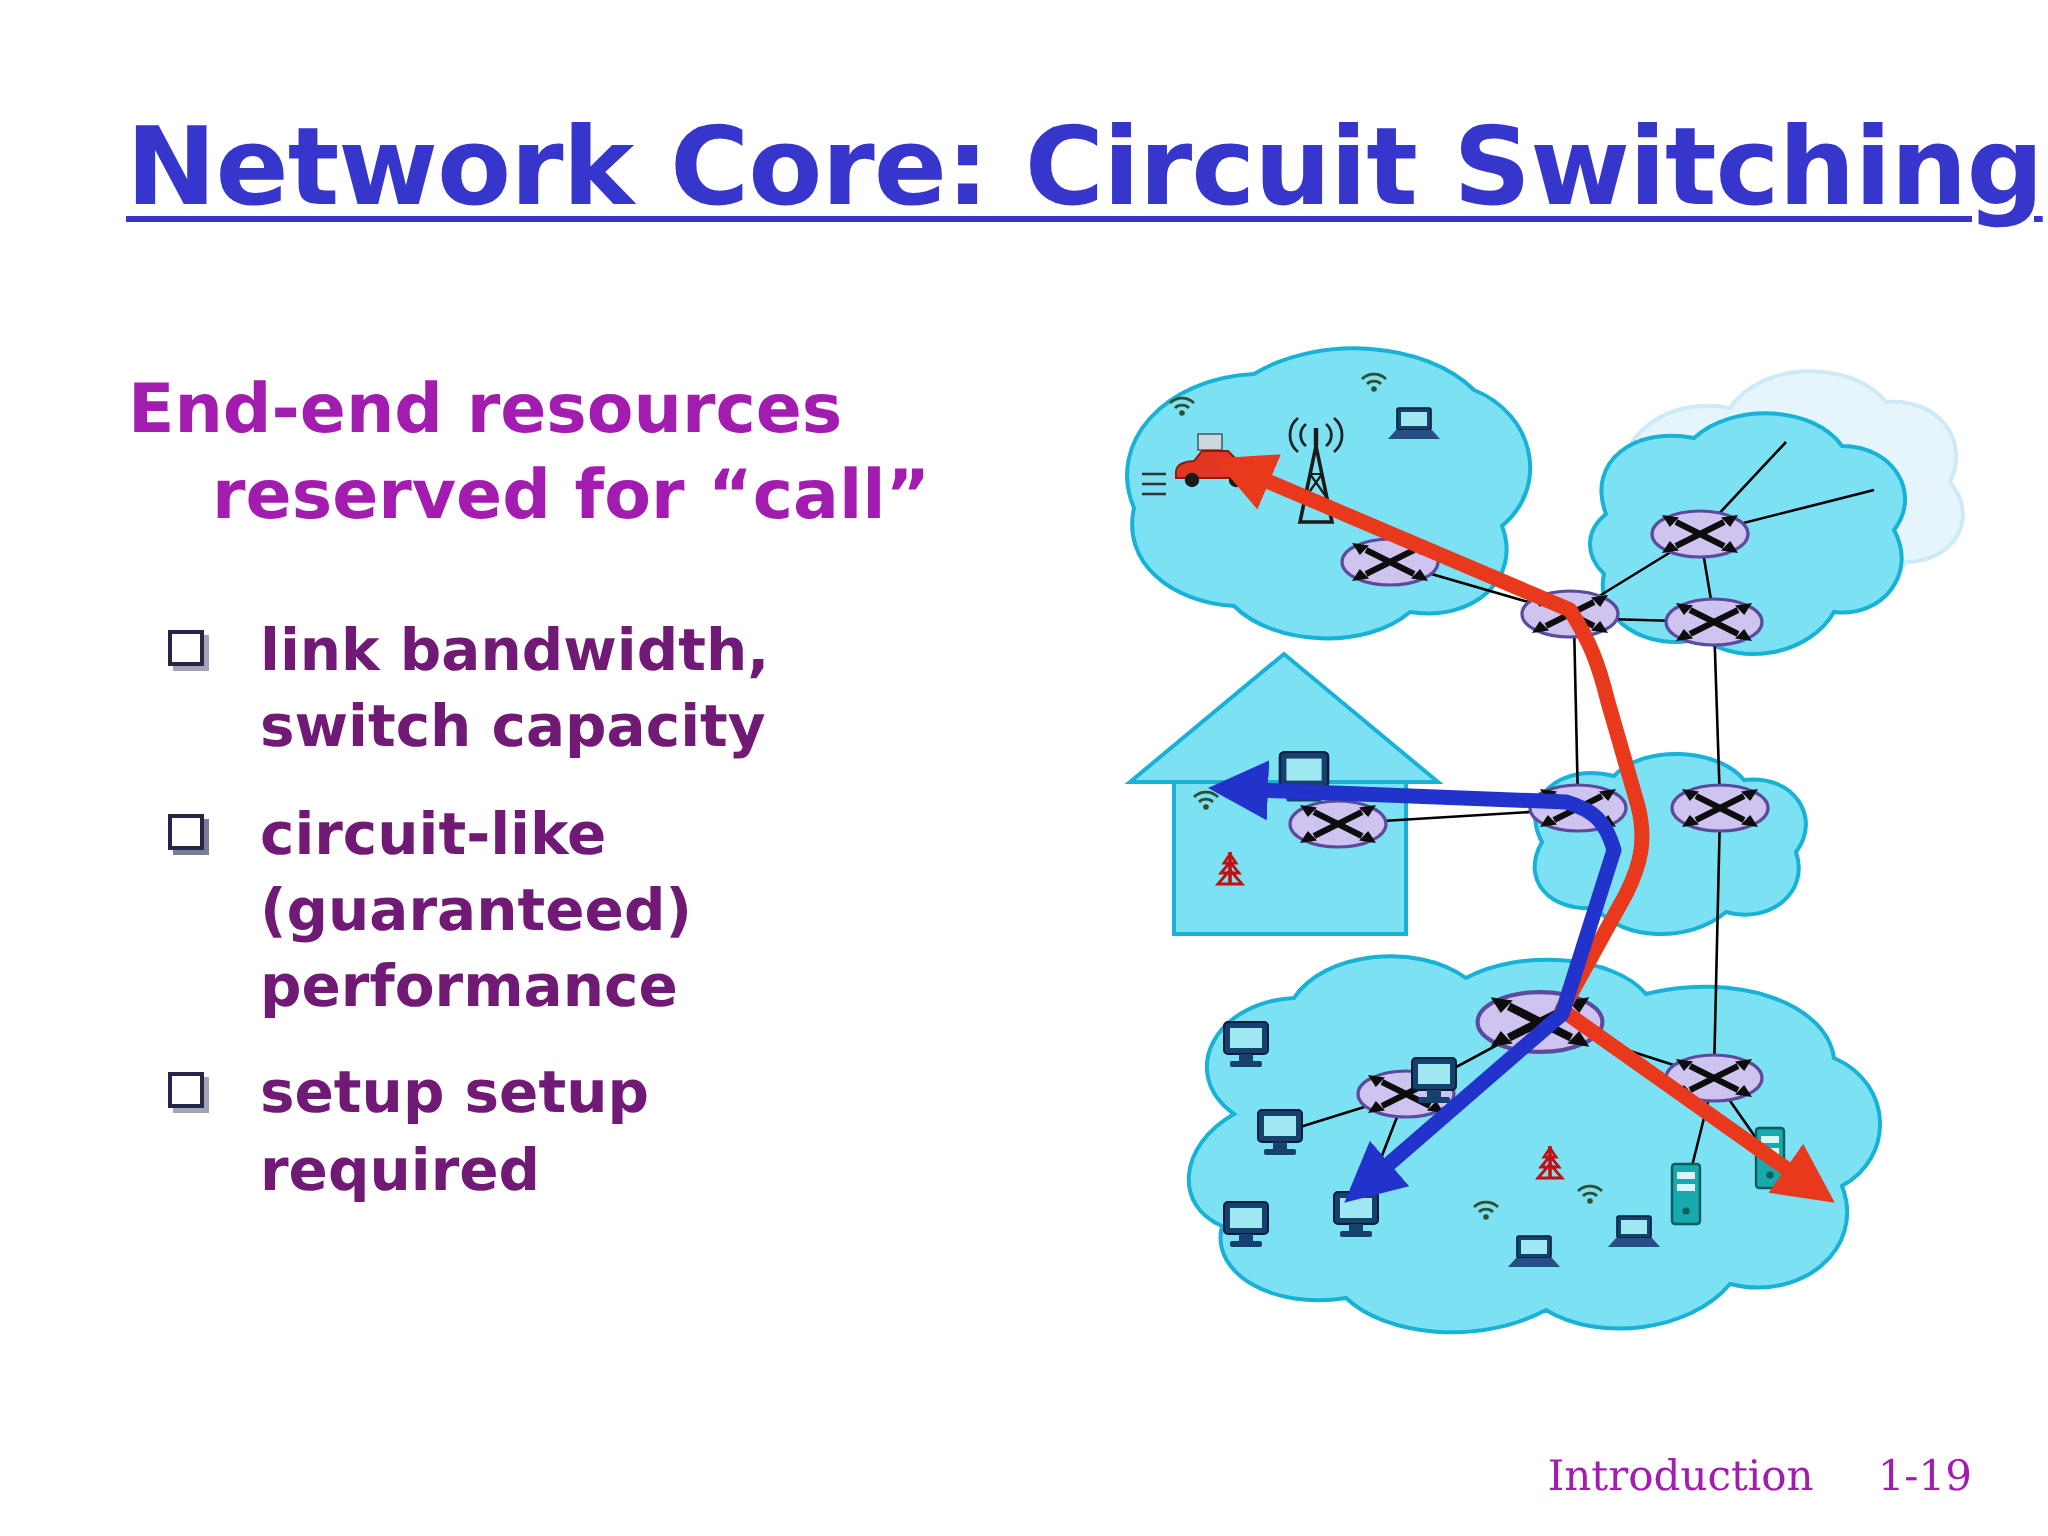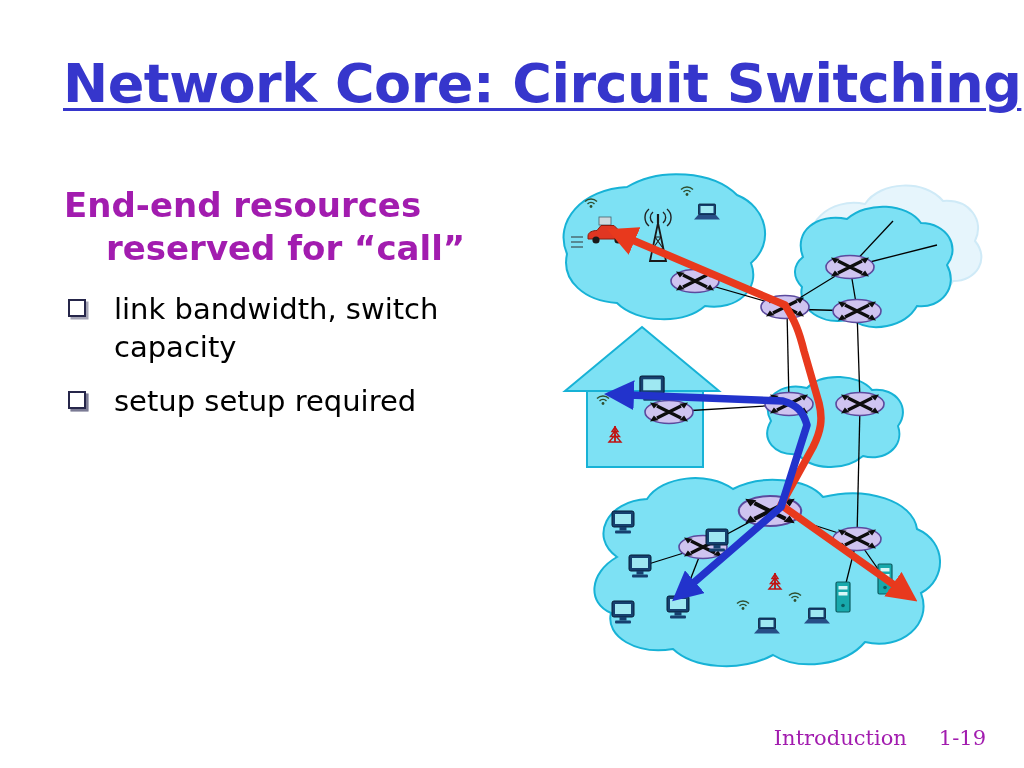--- a/index.html
+++ b/index.html
@@ -13,22 +13,22 @@
     text-decoration:underline; text-decoration-thickness:3px; text-underline-offset:6px;
     letter-spacing:-0.5px; white-space:nowrap;
   }
   .heading {
     position:absolute; left:64px; top:184px; width:440px;
     font-size:34px; font-weight:700; color:#a21caf; line-height:1.27;
     padding-left:42px; text-indent:-42px;
   }
   .bullets {
     position:absolute; left:66px; top:290px; width:386px;
-    list-style:none; margin:0; padding:0;
-    font-size:29px; color:#000000; font-weight:400;
+    list-style:none; margin:16px; padding:0;
+    font-size:29px; color:#701a75; font-weight:700;
   }
   .bullets li { position:relative; padding-left:48px; margin-bottom:15px; line-height:1.32; }
   .bullet-sq {
     position:absolute; left:2px; top:9px; width:14px; height:14px;
     border:2.5px solid #26264a; background:#fff;
     box-shadow:2.5px 2.5px 0 rgba(90,90,120,0.55);
   }
   .diagram { position:absolute; left:545px; top:158px; width:470px; height:522px; }
   .footer {
     position:absolute; right:38px; bottom:18px; display:flex; gap:32px;
@@ -44,20 +44,24 @@
 
   <div class="heading">End-end resources reserved for “call”</div>
 
   <ul class="bullets">
     <li>
       <span class="bullet-sq"></span>
       <span>link bandwidth, switch capacity</span>
     </li>
     <li>
       <span class="bullet-sq"></span>
+    </li>
+    <li>
+      <span class="bullet-sq"></span>
+      <span>circuit-like (guaranteed) performance</span>
     </li>
     <li>
       <span class="bullet-sq"></span>
       <span>setup setup required</span>
     </li>
   </ul>
 
   <svg class="diagram" viewBox="0 0 470 520" width="470" height="522" xmlns="http://www.w3.org/2000/svg">
     <defs>
       <marker id="mr" viewBox="0 0 6 6" markerWidth="4" markerHeight="4" refX="1" refY="3" orient="auto-start-reverse" markerUnits="strokeWidth">

